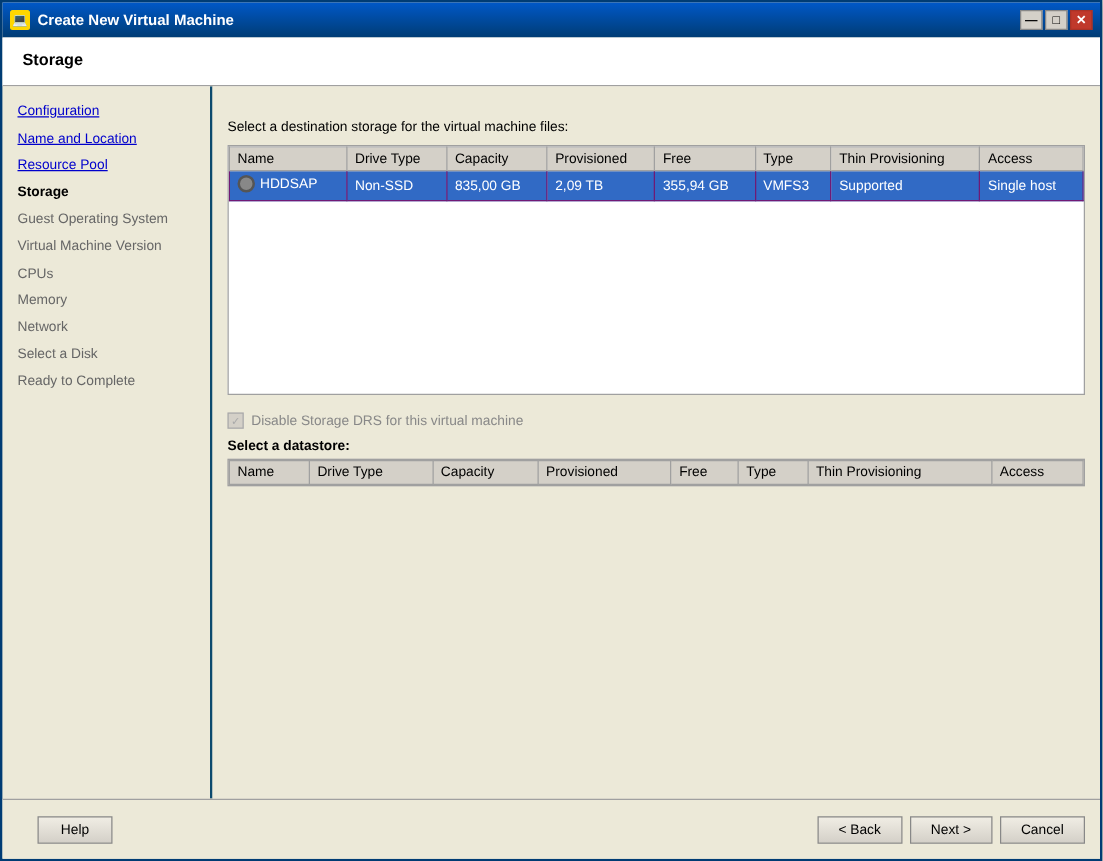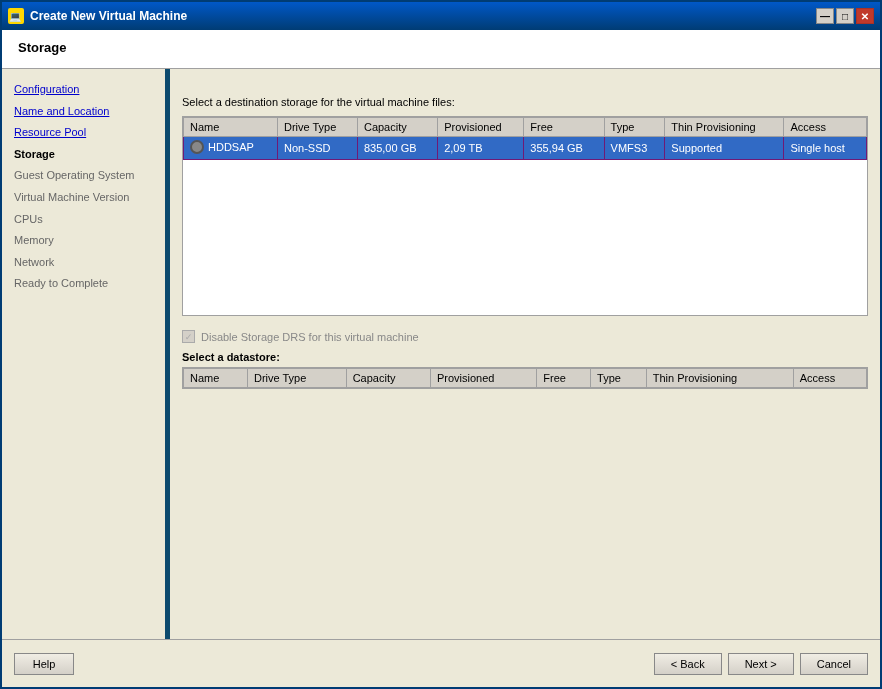--- a/index.html
+++ b/index.html
@@ -87,21 +87,21 @@
     }
     .header-subtitle {
       font-size: 11px;
       color: #333;
       padding-left: 12px;
     }
     .sidebar {
       width: 168px;
       background: #ece9d8;
       padding: 10px 8px;
-      border-right: 5px solid #0c4a6e;
+      border-right: 2px solid #0c4a6e;
       flex-shrink: 0;
       font-size: 11px;
     }
     .sidebar-item {
       padding: 2px 4px;
       cursor: pointer;
       line-height: 1.6;
     }
     .sidebar-item.link { color: #0000cc; text-decoration: underline; cursor: pointer; }
     .sidebar-item.active { font-weight: bold; color: #000; }
@@ -234,20 +234,21 @@
       background: linear-gradient(to bottom, #f0ede4, #d4d0c8);
       cursor: pointer;
       min-width: 60px;
       font-family: 'Tahoma', 'Arial', sans-serif;
     }
     .btn.next {
       background: linear-gradient(to bottom, #f0ede4, #d4d0c8);
     }
     .btn.help {
       background: linear-gradient(to bottom, #f0ede4, #d4d0c8);
+      margin-left: 16px;
     }
   </style>
 </head>
 <body>
 
 <div class="window">
 
   <div class="title-bar">
     <div class="title-bar-left">
       <div class="title-icon">💻</div>
@@ -269,20 +270,21 @@
     <div class="sidebar">
       <div class="sidebar-item link">Configuration</div>
       <div class="sidebar-item link">Name and Location</div>
       <div class="sidebar-item link">Resource Pool</div>
       <div class="sidebar-item active">Storage</div>
       <div class="sidebar-item inactive">Guest Operating System</div>
       <div class="sidebar-item inactive">Virtual Machine Version</div>
       <div class="sidebar-item inactive">CPUs</div>
       <div class="sidebar-item inactive">Memory</div>
       <div class="sidebar-item inactive">Network</div>
+      <div class="sidebar-item inactive">Select a Disk</div>
       <div class="sidebar-item inactive">Ready to Complete</div>
     </div>
 
     <div class="right-panel">
       <div class="panel-instruction">Select a destination storage for the virtual machine files:</div>
 
       <div class="storage-table-container">
         <table class="storage-table">
           <thead>
             <tr>

